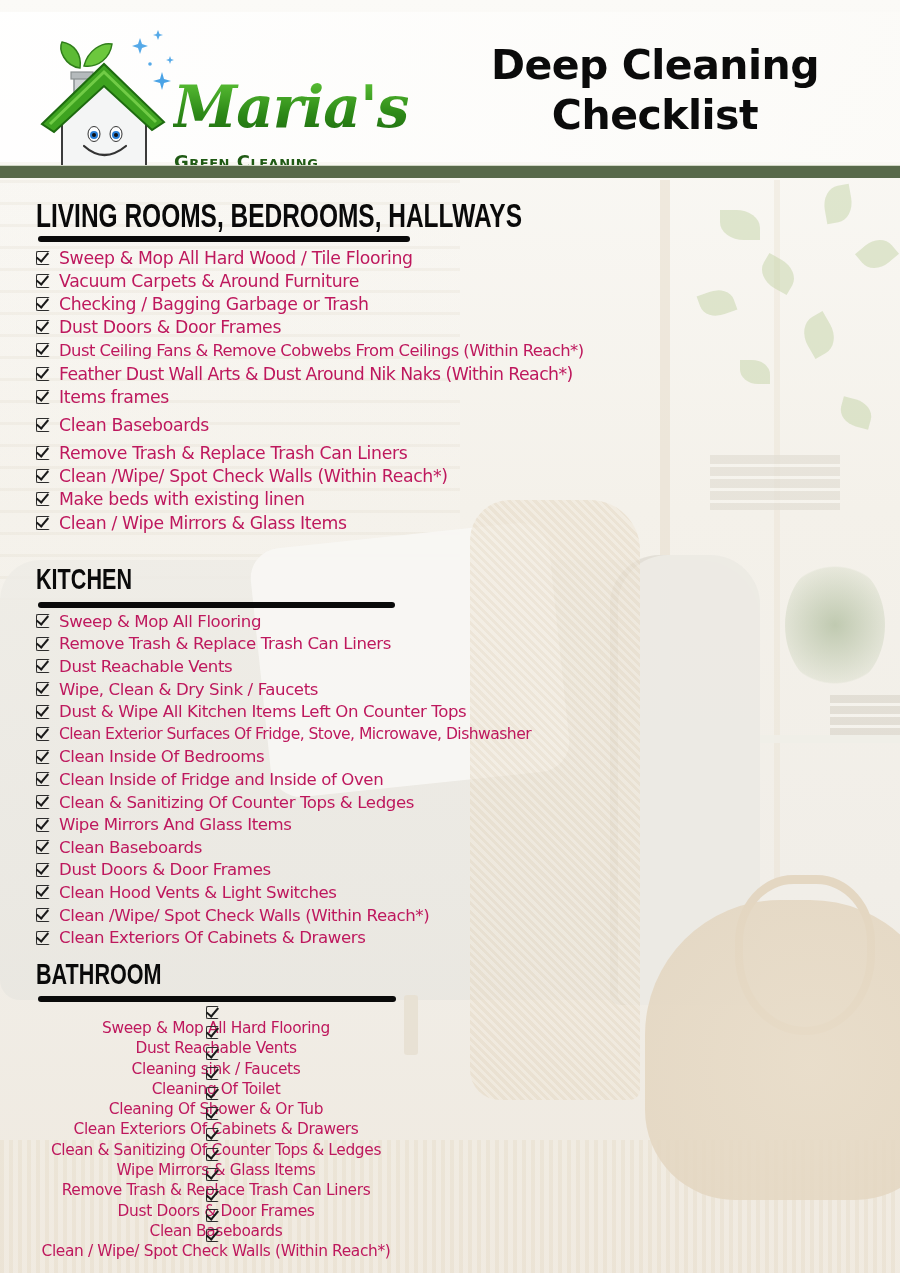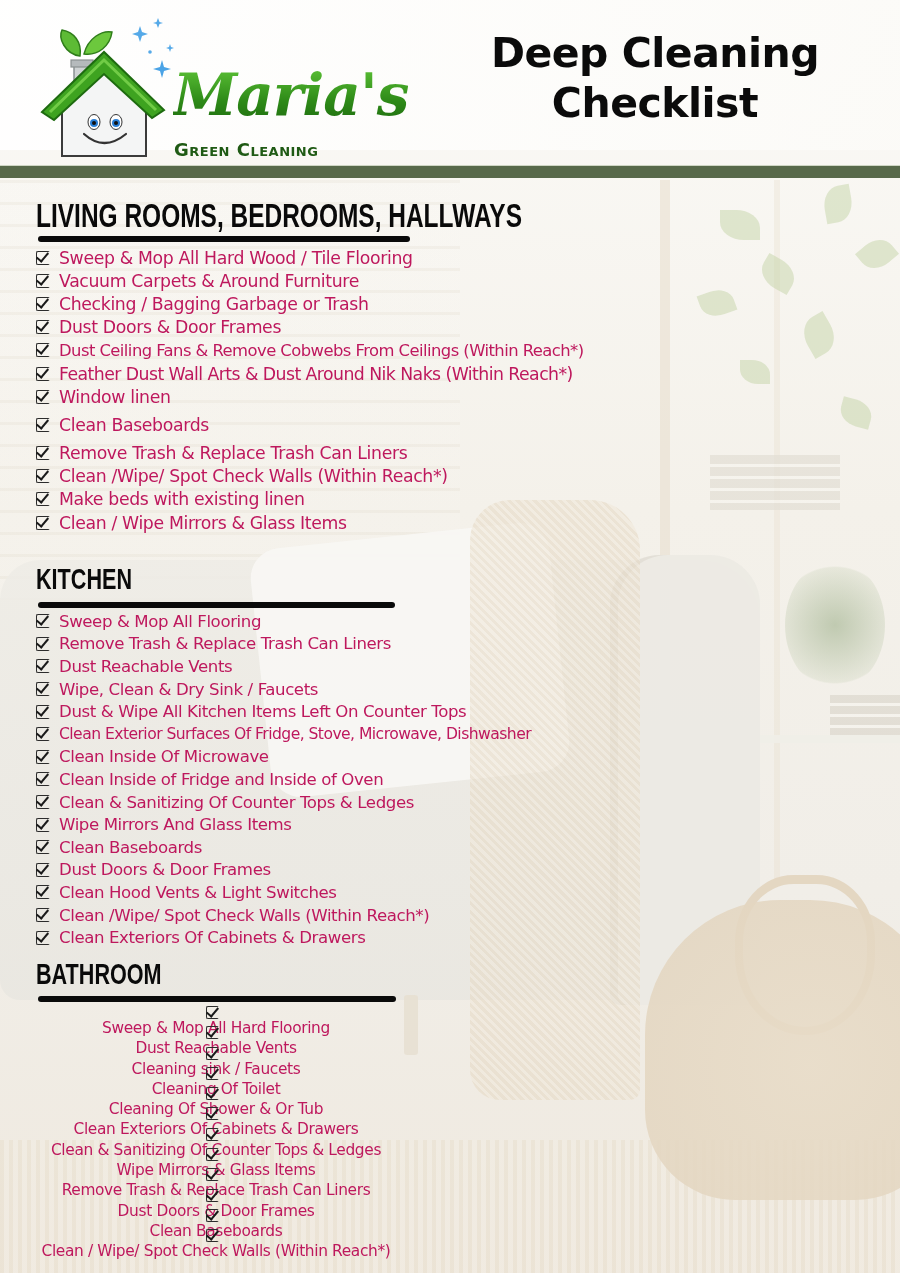--- a/index.html
+++ b/index.html
@@ -66,21 +66,21 @@
   }
   .bg-books { position: absolute; left: 710px; top: 455px; width: 130px; height: 55px;
     background: repeating-linear-gradient(180deg, rgba(226,222,212,0.7) 0 9px, rgba(246,244,238,0.7) 9px 12px); }
   .bg-shelf { position: absolute; left: 750px; top: 735px; width: 150px; height: 8px; background: rgba(240,238,232,0.9); }
   .bg-plant { position: absolute; left: 785px; top: 560px; width: 100px; height: 130px;
     border-radius: 50%; background: radial-gradient(circle, rgba(150,170,130,0.55), rgba(180,195,160,0.2) 70%, transparent 72%); }
   .bg-books2 { position: absolute; left: 830px; top: 695px; width: 70px; height: 40px;
     background: repeating-linear-gradient(180deg, rgba(220,215,205,0.7) 0 8px, rgba(246,244,238,0.7) 8px 11px); }
 
   
-  .header { position: absolute; left: 0; top: 0; width: 900px; height: 150px; z-index: 2;
+  .header { position: absolute; left: 0; top: 12px; width: 900px; height: 150px; z-index: 2;
     background: linear-gradient(90deg, rgba(255,255,255,0.92), rgba(252,251,248,0.85)); }
   .logo { position: absolute; left: 40px; top: 14px; width: 360px; height: 145px; }
   .logo-house { position: absolute; left: 0; top: 10px; width: 130px; height: 135px; }
   .logo-word-maria {
     position: absolute; left: 133px; top: 52px;
     font-family: "DejaVu Serif", serif; font-style: italic; font-weight: bold;
     font-size: 58px; line-height: 1; letter-spacing: -1px;
     color: #3b9a22;
     background: linear-gradient(180deg, #5cc236 0%, #2e8a18 60%, #1f6e10 100%);
     -webkit-background-clip: text; background-clip: text; -webkit-text-fill-color: transparent;
@@ -251,21 +251,21 @@
       <li class="item">
           <span class="check"></span>
           <span class="item-label" style="font-size:16.4px;letter-spacing:-0.55px">Dust Ceiling Fans &amp; Remove Cobwebs From Ceilings (Within Reach*)</span>
         </li>
       <li class="item">
           <span class="check"></span>
           <span class="item-label" style="letter-spacing:-0.55px">Feather Dust Wall Arts &amp; Dust Around Nik Naks (Within Reach*)</span>
         </li>
       <li class="item">
           <span class="check"></span>
-          <span class="item-label">Window linen</span>
+          <span class="item-label">Items frames</span>
         </li>
       <li class="gap" aria-hidden="true"></li>
       <li class="item">
           <span class="check"></span>
           <span class="item-label">Clean Baseboards</span>
         </li>
       <li class="gap" aria-hidden="true"></li>
       <li class="item">
           <span class="check"></span>
           <span class="item-label">Remove Trash &amp; Replace Trash Can Liners</span>
@@ -308,21 +308,21 @@
       <li class="item">
           <span class="check"></span>
           <span class="item-label">Dust &amp; Wipe All Kitchen Items Left On Counter Tops</span>
         </li>
       <li class="item">
           <span class="check"></span>
           <span class="item-label" style="font-size:15.6px;letter-spacing:-0.55px">Clean Exterior Surfaces Of Fridge, Stove, Microwave, Dishwasher</span>
         </li>
       <li class="item">
           <span class="check"></span>
-          <span class="item-label">Clean Inside Of Microwave</span>
+          <span class="item-label">Clean Inside Of Bedrooms</span>
         </li>
       <li class="item">
           <span class="check"></span>
           <span class="item-label">Clean Inside of Fridge and Inside of Oven</span>
         </li>
       <li class="item">
           <span class="check"></span>
           <span class="item-label">Clean &amp; Sanitizing Of Counter Tops &amp; Ledges</span>
         </li>
       <li class="item">

